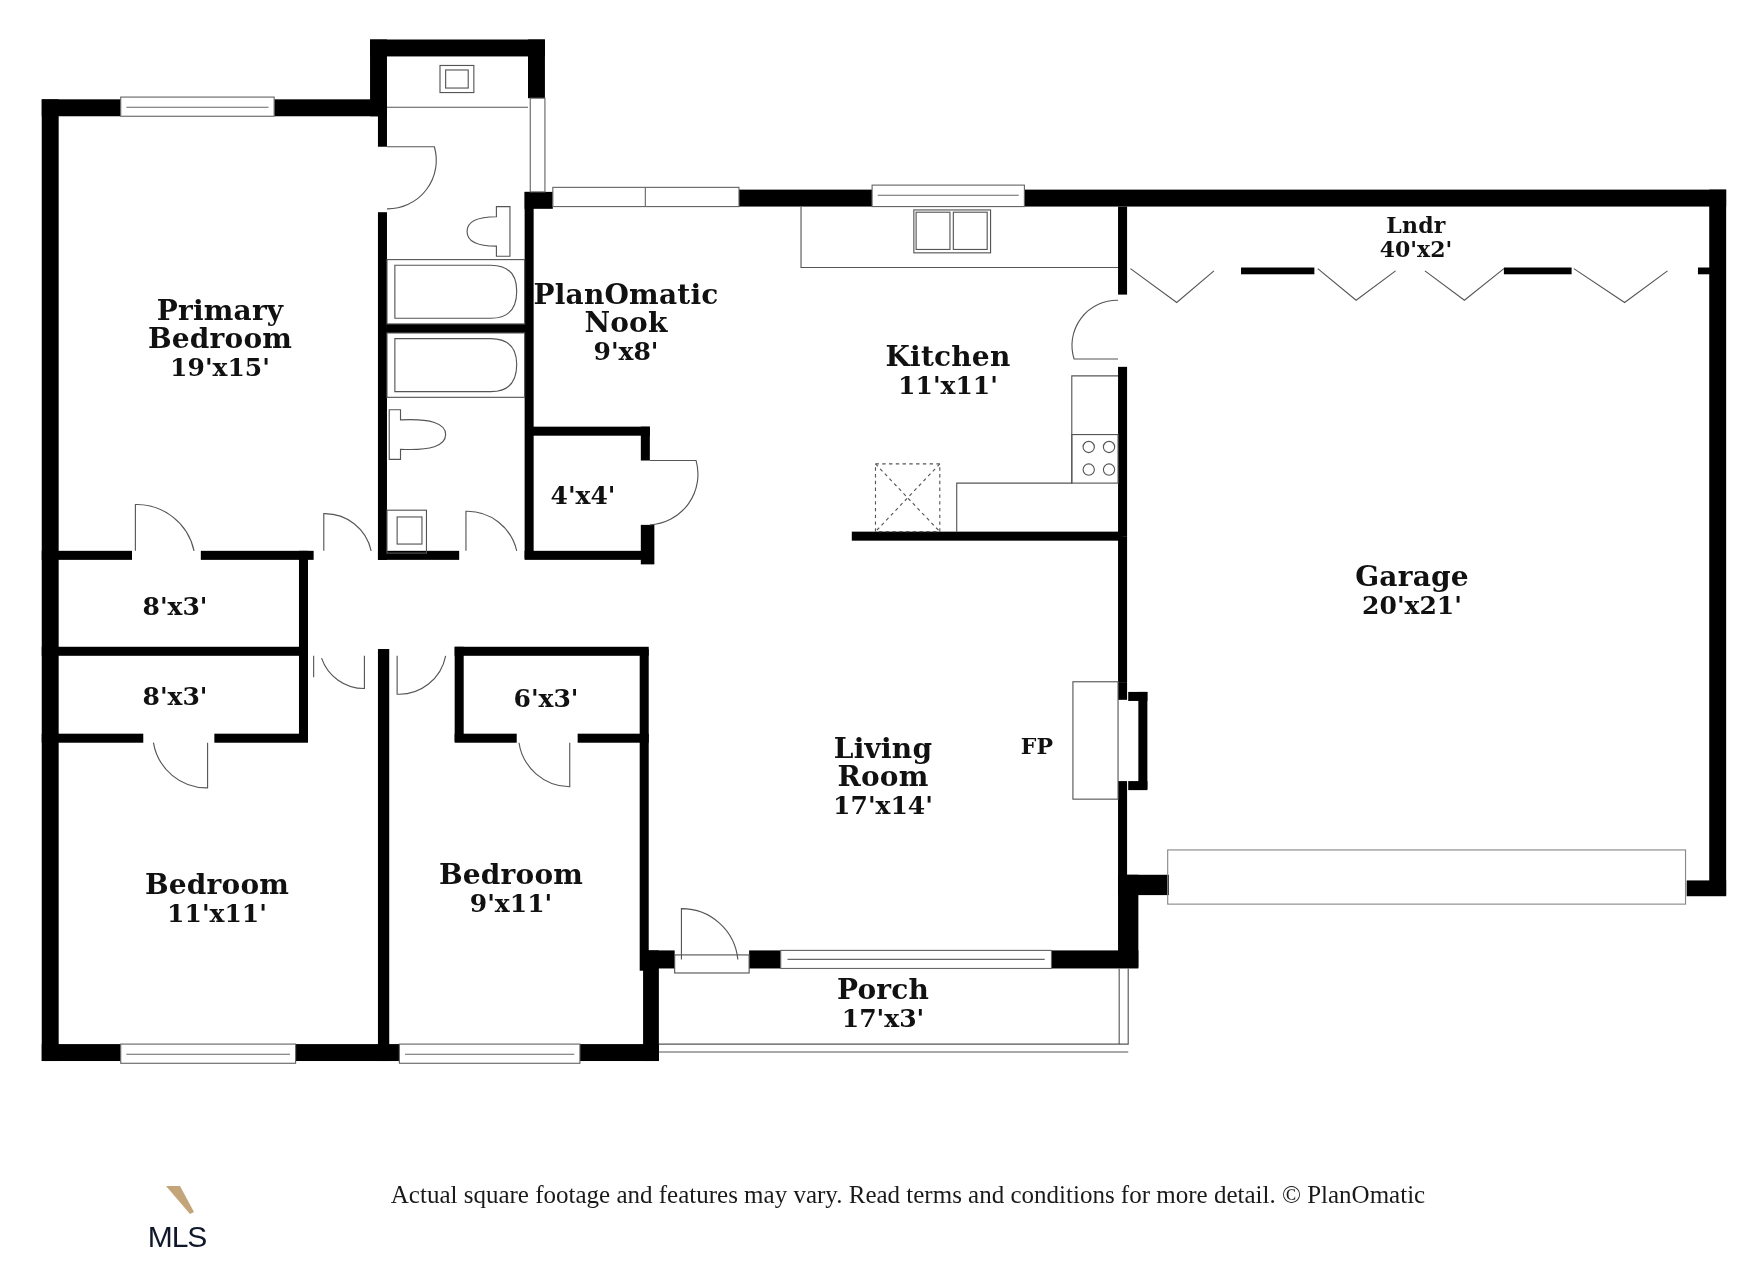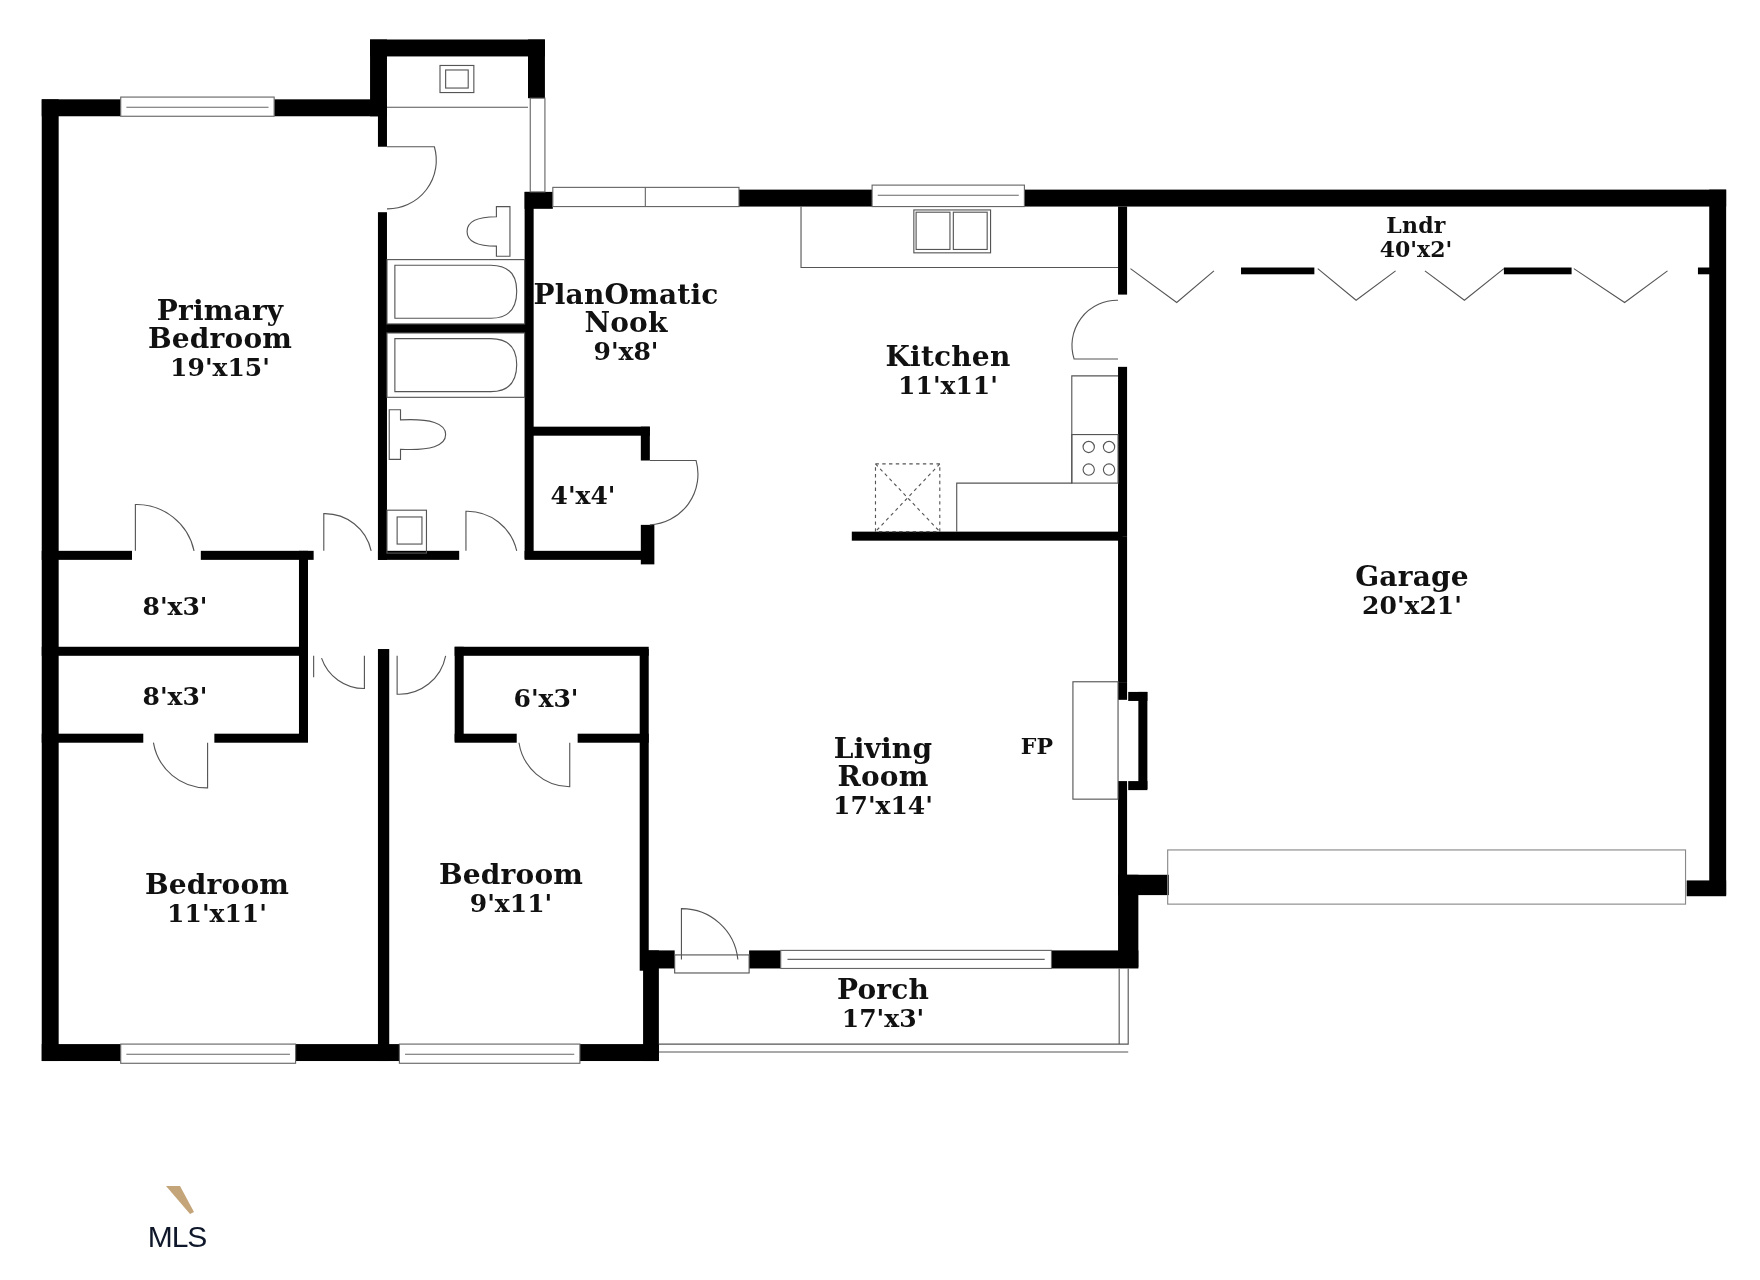--- a/index.html
+++ b/index.html
@@ -276,13 +276,14 @@
 </div>
 
 <div class="mls-logo">
   <svg class="mls-mark" width="30" height="28" viewBox="0 0 30 28">
     <polygon points="0,0 14,0 28,26 24,28" fill="#c4a57a"></polygon>
   </svg>
   <div class="mls-text">MLS</div>
 </div>
 
 <div class="disclaimer">
+  <div>Actual square footage and features may vary. Read terms and conditions for more detail. © PlanOmatic</div>
 </div>
 
 </body></html>

